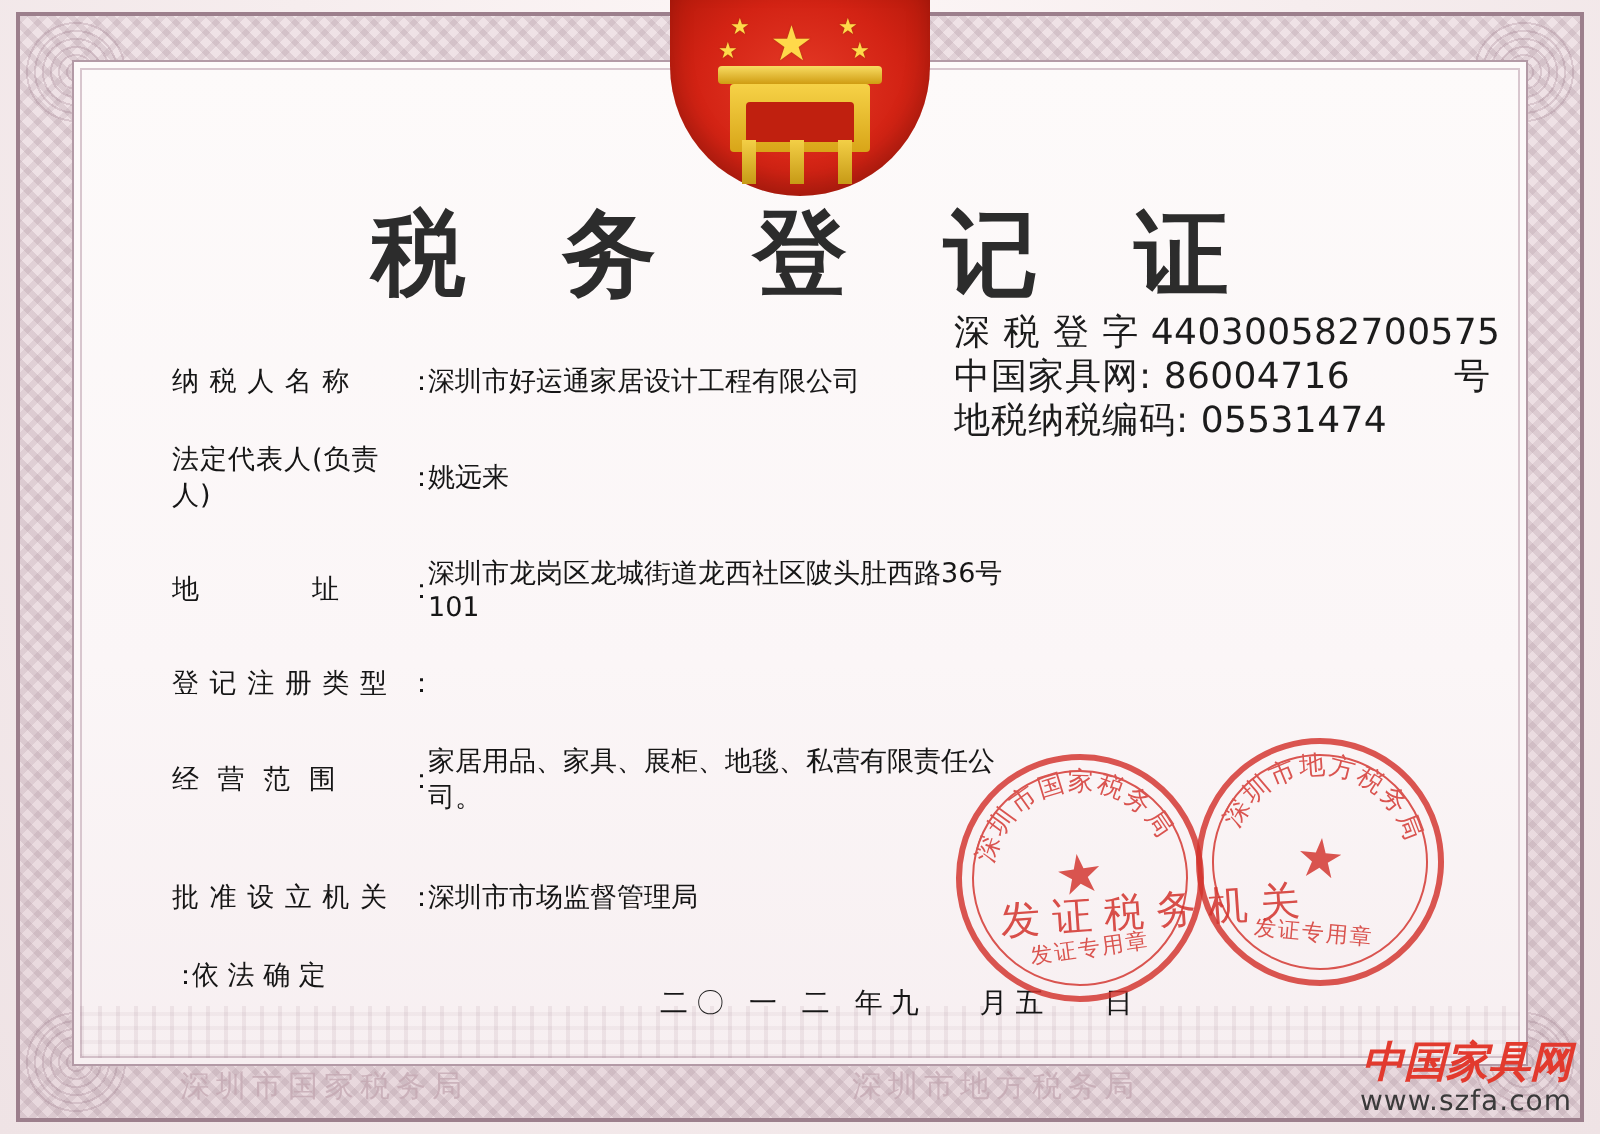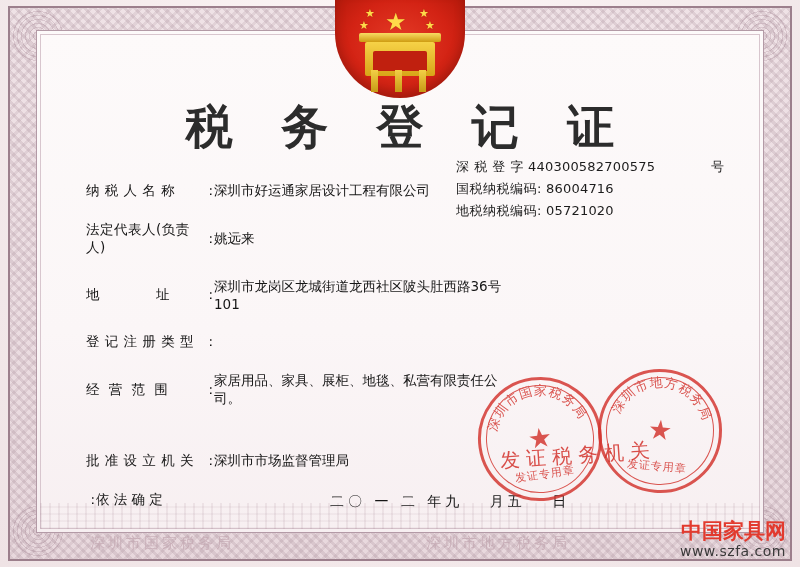--- a/index.html
+++ b/index.html
@@ -90,36 +90,36 @@
 
   
   .title{
     position:absolute;left:0;right:0;top:96px;text-align:center;
     font-family:"DejaVu Serif","Liberation Serif",serif;
     font-size:47px;font-weight:bold;letter-spacing:16px;
     color:#2c2c2c;text-indent:16px;
   }
   
   .codes{
-    position:absolute;right:76px;top:156px;width:268px;
-    font-size:13px;color:#1c1c1c;line-height:22px;
+    position:absolute;right:55px;top:156px;width:268px;
+    font-size:18px;color:#1c1c1c;line-height:22px;
   }
   .codes .row{white-space:nowrap;}
   .codes .lbl{letter-spacing:.5px}
   .codes .num{letter-spacing:.2px}
   .codes .hao{float:right;}
 
   
   .fields{position:absolute;left:86px;top:182px;width:430px;font-size:13.5px;color:#161616;}
   .frow{display:flex;align-items:center;margin-bottom:21px;}
   .flabel{width:118px;flex:none;letter-spacing:.5px;}
   .flabel.sp2{letter-spacing:2.5px;}
   .fcolon{width:10px;flex:none;text-align:center}
   .fvalue{flex:1;}
-  .frow.gap{margin-top:44px}
+  .frow.gap{margin-top:32px}
 
   
   .dateline{
     position:absolute;left:330px;bottom:56px;font-size:14px;color:#161616;letter-spacing:4px;
   }
   
   .seal{
     position:absolute;width:118px;height:118px;border-radius:50%;
     border:3px solid #d3322c;color:#d3322c;
     opacity:.82;transform:rotate(-6deg);
@@ -154,21 +154,21 @@
     position:absolute;bottom:14px;font-size:15px;color:#c3a7b1;opacity:.75;letter-spacing:3px;
     font-family:"DejaVu Serif","Liberation Serif",serif;
   }
   .wm-l{left:90px}
   .wm-r{right:230px}
 
   
   .site{
     position:absolute;right:14px;bottom:8px;text-align:right;line-height:1.15;
   }
-  .site .cn{font-size:21px;color:#e23a2e;font-weight:bold;font-family:"DejaVu Serif","Liberation Serif",serif;}
+  .site .cn{font-size:21px;color:#e23a2e;font-weight:bold;font-family:"DejaVu Serif","Liberation Serif",serif;font-style:italic;}
   .site .url{font-size:14px;color:#3a3a3a;letter-spacing:.5px;}
 </style>
 </head>
 <body>
 
 <div id="cert">
 
   <div class="border-outer"></div>
   <div class="rosette r-tl"></div>
   <div class="rosette r-tr"></div>
@@ -192,26 +192,26 @@
 
   <div class="title">税 务 登 记 证</div>
 
   <div class="codes">
     <div class="row">
       <span class="lbl">深 税 登 字</span>
       <span class="num">440300582700575</span>
       <span class="hao">号</span>
     </div>
     <div class="row">
-      <span class="lbl">国税纳税编码:</span>
+      <span class="lbl">中国家具网:</span>
       <span class="num">86004716</span>
     </div>
     <div class="row">
       <span class="lbl">地税纳税编码:</span>
-      <span class="num">05721020</span>
+      <span class="num">05531474</span>
     </div>
   </div>
 
   <div class="fields">
     <div class="frow">
       <div class="flabel">纳 税 人 名 称</div>
       <div class="fcolon">：</div>
       <div class="fvalue">深圳市好运通家居设计工程有限公司</div>
     </div>
     <div class="frow">

